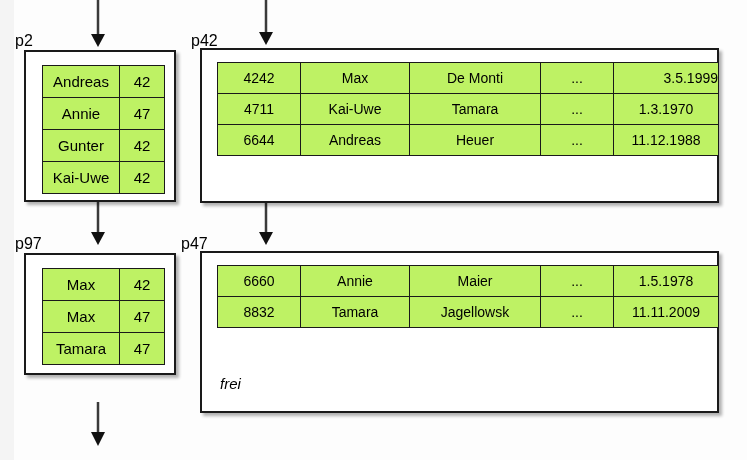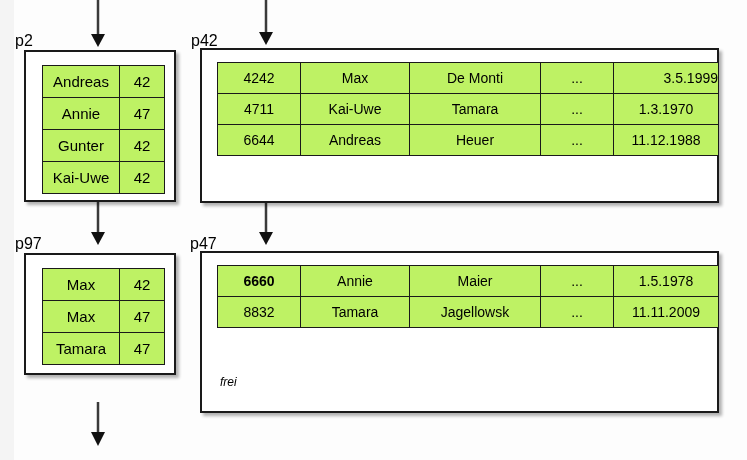--- a/index.html
+++ b/index.html
@@ -65,21 +65,21 @@
     font-family: "Liberation Sans", sans-serif;
     color: #000;
     padding: 0;
     height: 30px;
     white-space: nowrap;
   }
   .dtable.small td { font-size: 15px; height: 31px; }
 
   .free-label {
     position: absolute;
-    font-size: 12px;
+    font-size: 15px;
     font-style: italic;
     color: #000;
   }
 
   
   .arrow {
     position: absolute;
   }
   .arrow svg { display: block; }
 </style>
@@ -190,26 +190,26 @@
           <td>47</td>
         </tr>
         <tr>
           <td>Tamara</td>
           <td>47</td>
         </tr>
       </tbody>
     </table>
   </div>
 
-  <div class="page-label" style="left:190px; top:236px;">p47</div>
+  <div class="page-label" style="left:181px; top:236px;">p47</div>
   <div class="page-box" style="left:200px; top:251px; width:519px; height:162px;">
     <table class="dtable" style="left:15px; top:12px; width:486px;">
       <tbody>
         <tr>
-          <td style="width:82px;font-weight:bold;">6660</td>
+          <td style="width:82px;">6660</td>
           <td style="width:108px;">Annie</td>
           <td style="width:130px;">Maier</td>
           <td style="width:72px;">...</td>
           <td style="width:104px;">1.5.1978</td>
         </tr>
         <tr>
           <td>8832</td>
           <td>Tamara</td>
           <td>Jagellowsk</td>
           <td>...</td>

